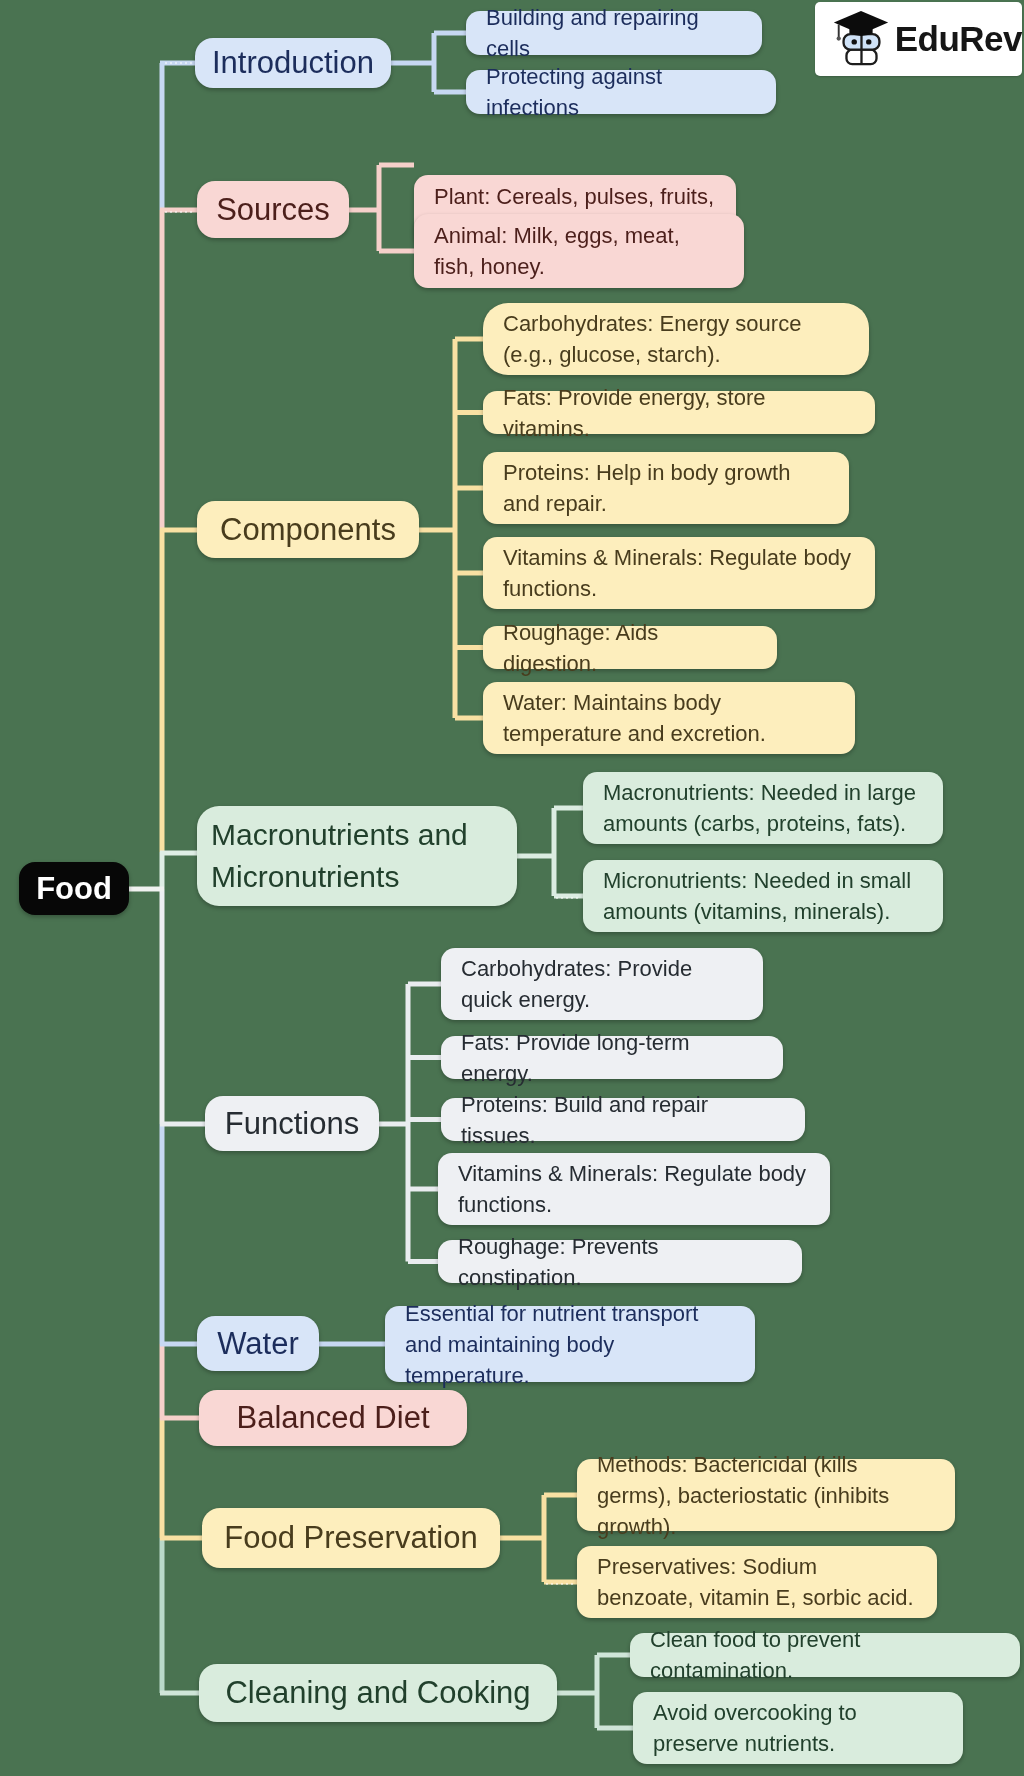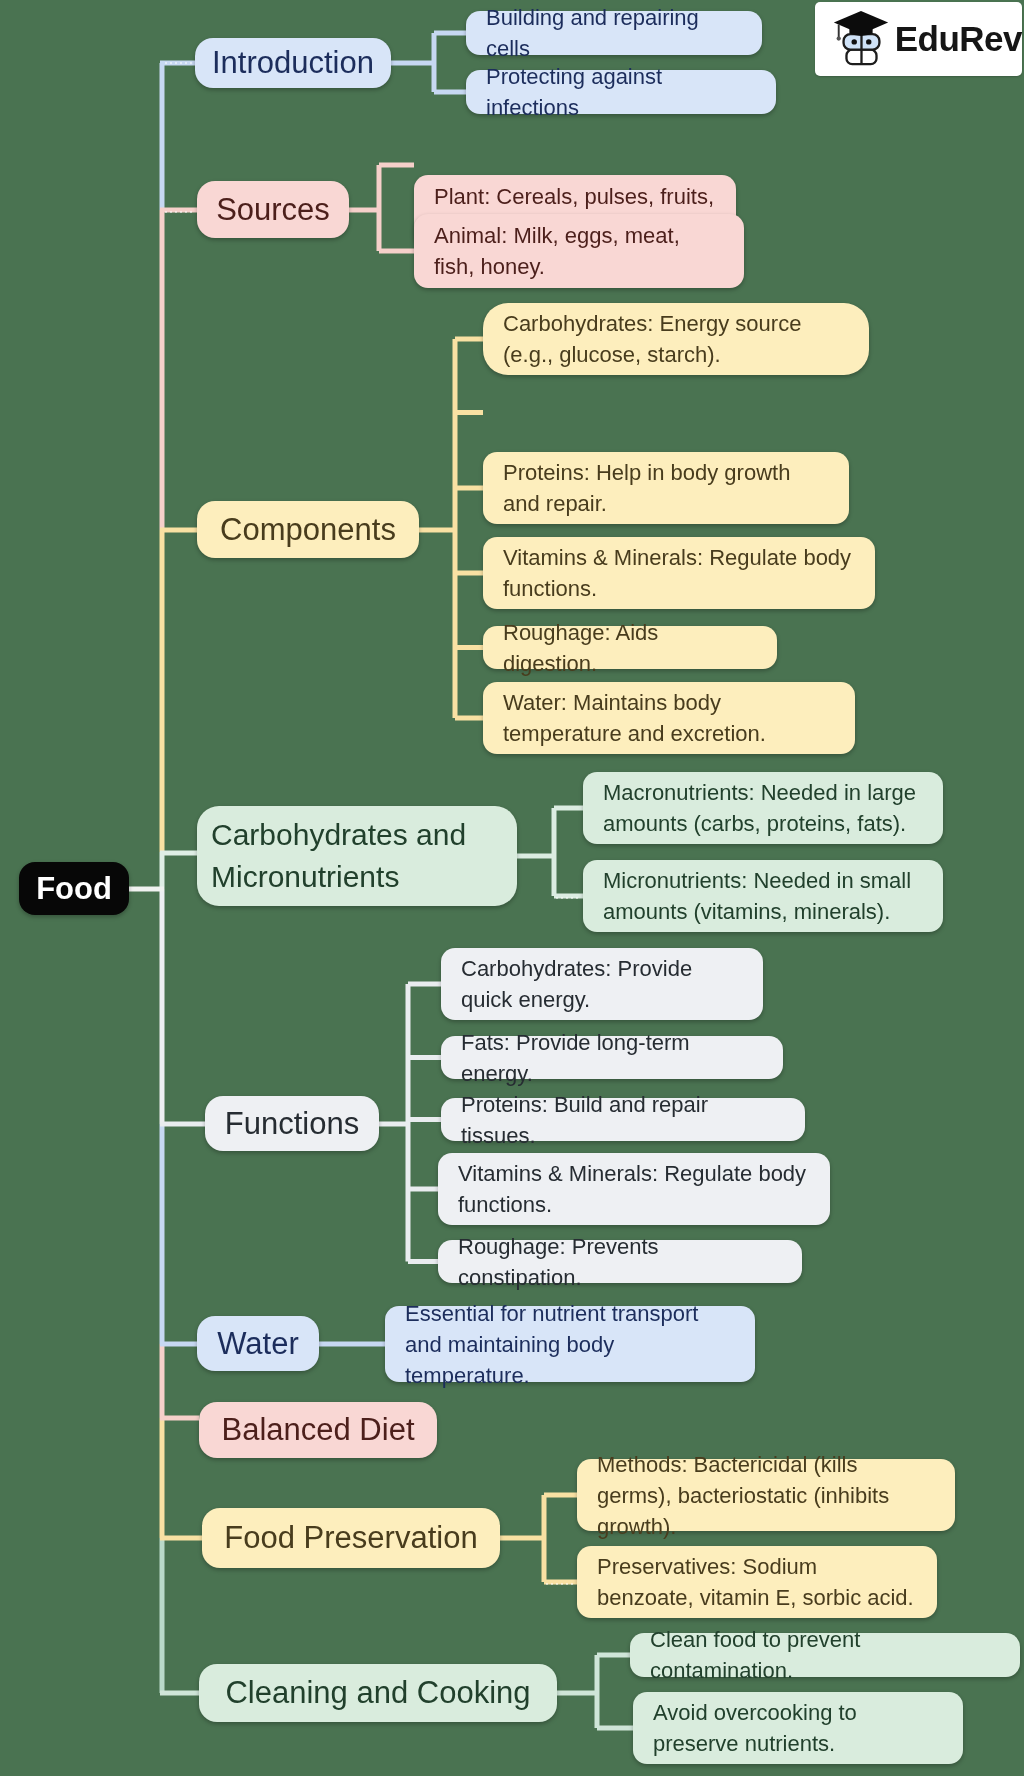--- a/index.html
+++ b/index.html
@@ -135,35 +135,38 @@
   <div class="node leaf pink" style="left:414px;top:214px;width:330px;height:74px;">
     <span>Animal: Milk, eggs, meat, fish, honey.</span>
   </div>
 
   <div class="node title yellow" style="left:197px;top:501px;width:222px;height:57px;">
     <span>Components</span>
   </div>
   <div class="node leaf yellow" style="left:483px;top:303px;width:386px;height:72px;border-radius:25px;">
     <span>Carbohydrates: Energy source (e.g., glucose, starch).</span>
   </div>
+  <div class="node leaf yellow" style="left:483px;top:391px;width:392px;height:43px;">
+    <span>Fats: Provide energy, store vitamins.</span>
+  </div>
   <div class="node leaf yellow" style="left:483px;top:452px;width:366px;height:72px;">
     <span>Proteins: Help in body growth and repair.</span>
   </div>
   <div class="node leaf yellow" style="left:483px;top:537px;width:392px;height:72px;">
     <span>Vitamins &amp; Minerals: Regulate body functions.</span>
   </div>
   <div class="node leaf yellow" style="left:483px;top:626px;width:294px;height:43px;">
     <span>Roughage: Aids digestion.</span>
   </div>
   <div class="node leaf yellow" style="left:483px;top:682px;width:372px;height:72px;">
     <span>Water: Maintains body temperature and excretion.</span>
   </div>
 
   <div class="node title wrap green" style="left:197px;top:806px;width:320px;height:100px;">
-    <span>Carbohydrates and Micronutrients</span>
+    <span>Macronutrients and Micronutrients</span>
   </div>
   <div class="node leaf green" style="left:583px;top:772px;width:360px;height:72px;">
     <span>Macronutrients: Needed in large amounts (carbs, proteins, fats).</span>
   </div>
   <div class="node leaf green" style="left:583px;top:860px;width:360px;height:72px;">
     <span>Micronutrients: Needed in small amounts (vitamins, minerals).</span>
   </div>
 
   <div class="node title gray" style="left:205px;top:1096px;width:174px;height:55px;">
     <span>Functions</span>
@@ -184,21 +187,21 @@
     <span>Roughage: Prevents constipation.</span>
   </div>
 
   <div class="node title blue" style="left:197px;top:1316px;width:122px;height:55px;">
     <span>Water</span>
   </div>
   <div class="node leaf blue" style="left:385px;top:1306px;width:370px;height:76px;">
     <span>Essential for nutrient transport and maintaining body temperature.</span>
   </div>
 
-  <div class="node title pink" style="left:199px;top:1390px;width:238px;height:56px;margin-top:12px;">
+  <div class="node title pink" style="left:199px;top:1390px;width:268px;height:56px;">
     <span>Balanced Diet</span>
   </div>
 
   <div class="node title yellow" style="left:202px;top:1508px;width:298px;height:60px;">
     <span>Food Preservation</span>
   </div>
   <div class="node leaf yellow" style="left:577px;top:1459px;width:378px;height:72px;">
     <span>Methods: Bactericidal (kills germs), bacteriostatic (inhibits growth).</span>
   </div>
   <div class="node leaf yellow" style="left:577px;top:1546px;width:360px;height:72px;">

